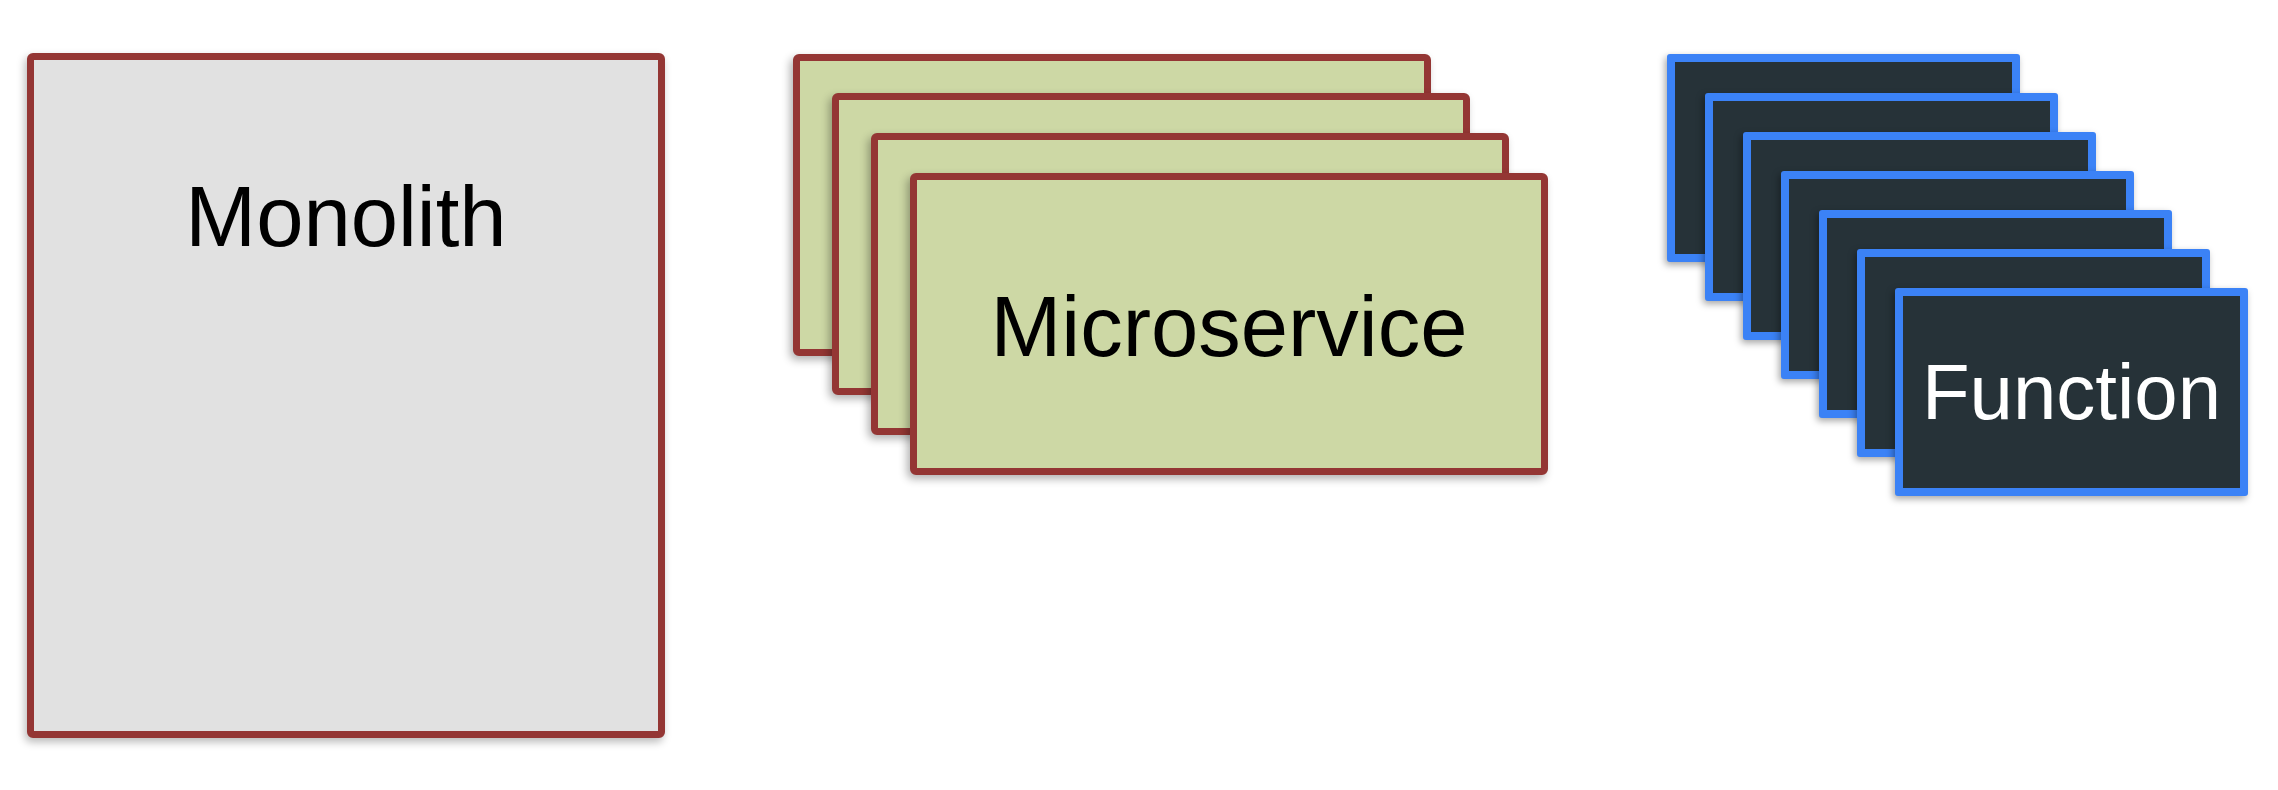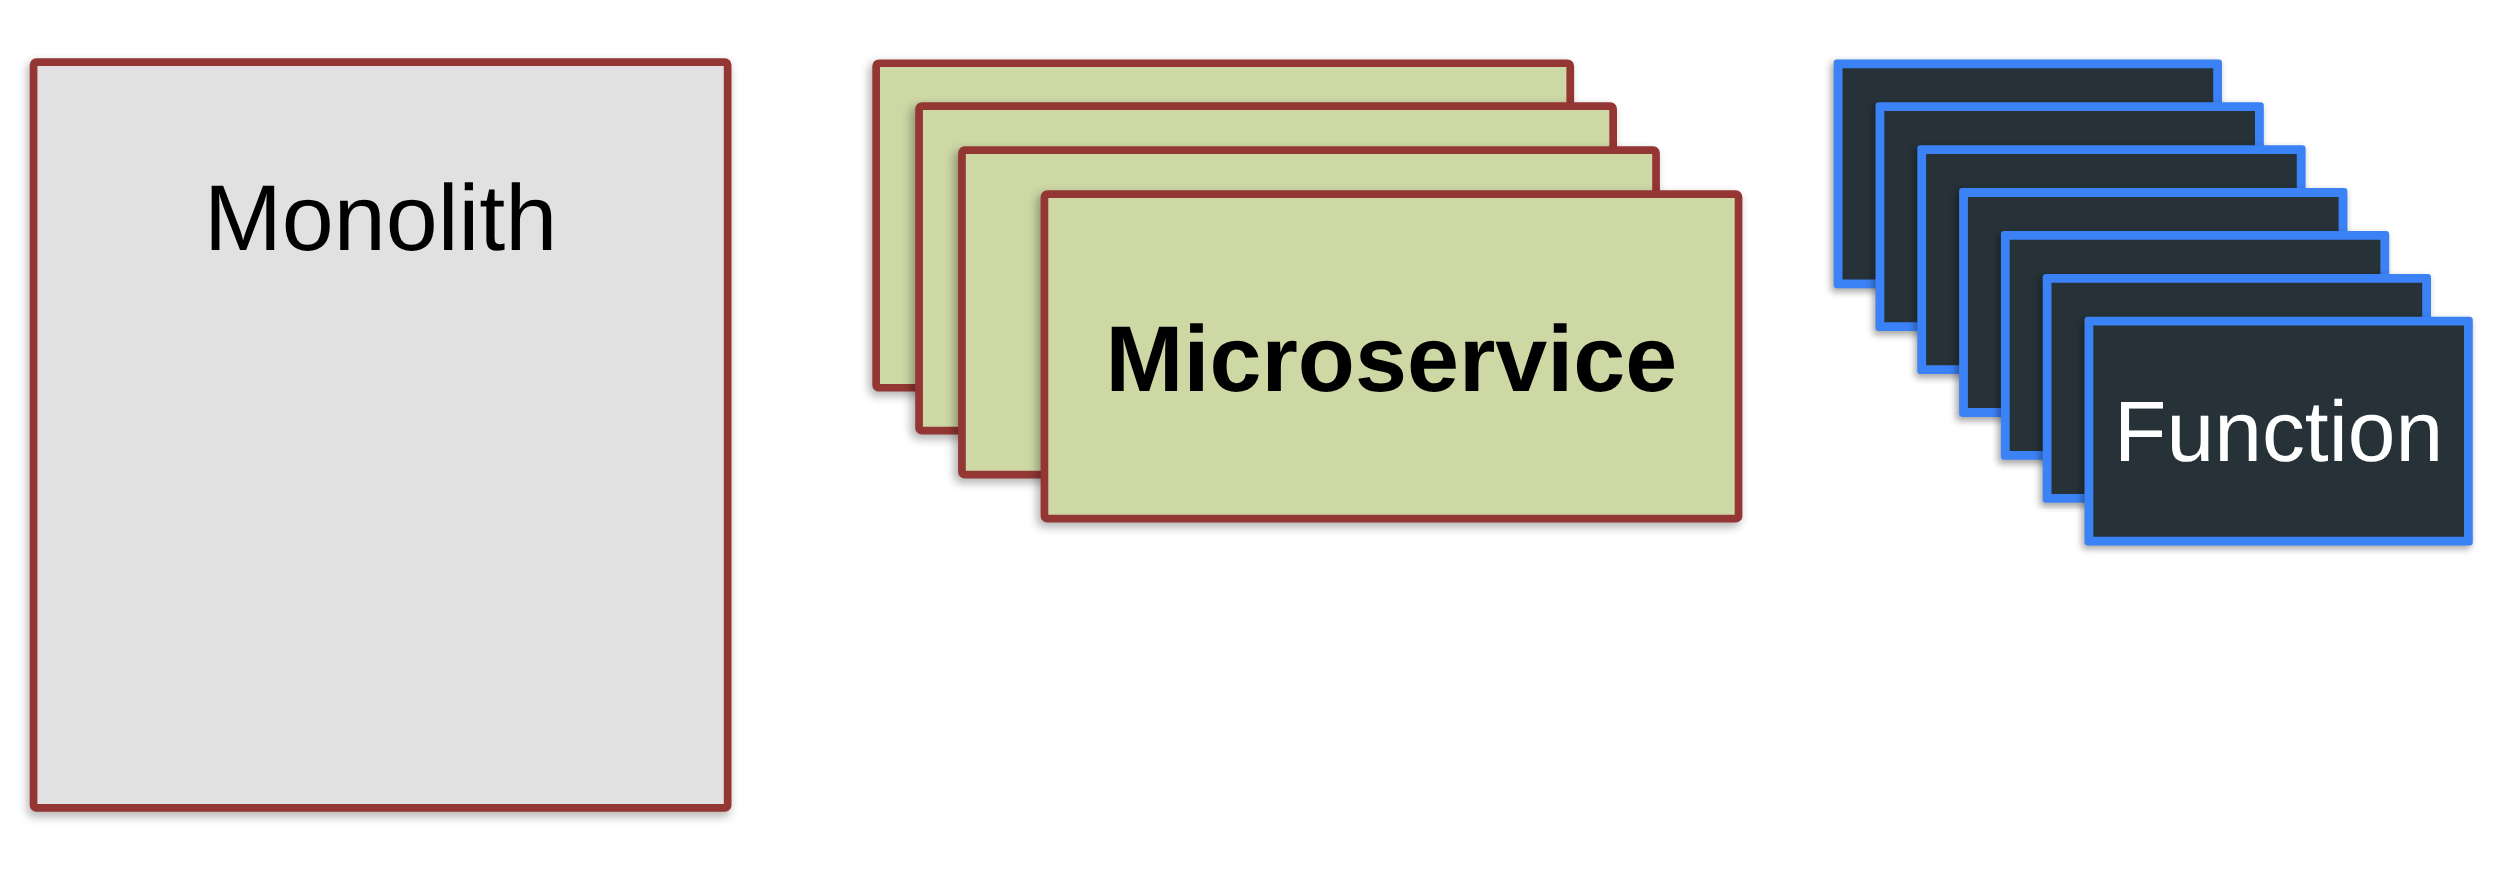--- a/index.html
+++ b/index.html
@@ -26,21 +26,21 @@
     width: 638px;
     height: 685px;
     background: #e1e1e1;
     border: 7px solid #943634;
     border-radius: 6px;
     box-shadow: -2px 4px 9px rgba(0,0,0,0.28);
     z-index: 1;
   }
   .monolith .label {
     position: absolute;
-    top: 94px;
+    top: 112px;
     left: 0;
     width: 100%;
     text-align: center;
     font-size: 85px;
     line-height: 1.05;
     color: #000000;
   }
   
   .micro {
     width: 638px;
@@ -82,21 +82,21 @@
 
 <div class="canvas">
 
   <div class="box monolith">
     <span class="label">Monolith</span>
   </div>
 
   <div class="box micro" style="left:793px; top:54px;  z-index:2;"></div>
   <div class="box micro" style="left:832px; top:93px;  z-index:3;"></div>
   <div class="box micro" style="left:871px; top:133px; z-index:4;"></div>
-  <div class="box micro" style="left:946px; top:173px; z-index:5;font-weight:bold;">
+  <div class="box micro" style="left:910px; top:173px; z-index:5;">
     <span class="label">Microservice</span>
   </div>
 
   <div class="box func" style="left:1667px; top:54px;  z-index:2;"></div>
   <div class="box func" style="left:1705px; top:93px;  z-index:3;"></div>
   <div class="box func" style="left:1743px; top:132px; z-index:4;"></div>
   <div class="box func" style="left:1781px; top:171px; z-index:5;"></div>
   <div class="box func" style="left:1819px; top:210px; z-index:6;"></div>
   <div class="box func" style="left:1857px; top:249px; z-index:7;"></div>
   <div class="box func" style="left:1895px; top:288px; z-index:8;">

